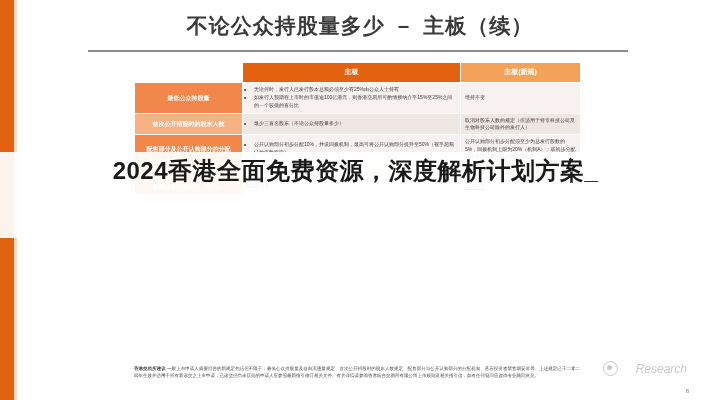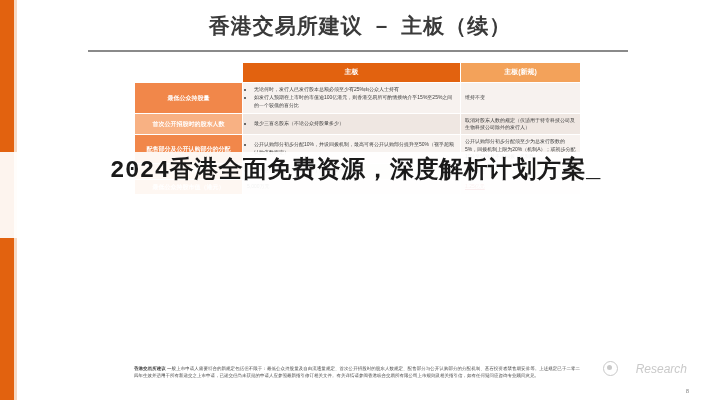--- a/index.html
+++ b/index.html
@@ -152,21 +152,21 @@
     width: 711px;
     height: 86px;
     background: rgba(255,255,255,0.93);
   }
   .headline {
     position: absolute;
     left: 0;
     top: 154px;
     width: 711px;
     text-align: center;
-    font-family: Liberation Mono, monospace;
+    font-family: Liberation Sans, sans-serif;
     font-size: 24px;
     font-weight: bold;
     color: #1a1a1a;
     line-height: 1.45;
     letter-spacing: 0.5px;
   }
   .headline .l2 { display: block; }
   
   .watermark {
     position: absolute;
@@ -198,21 +198,21 @@
   }
 </style>
 </head>
 <body>
 
 <div class="page">
 
   <div class="left-band"></div>
   <div class="left-band-inner"></div>
 
-  <div class="slide-title">香港交易所建议 － 主板（续）</div>
+  <div class="slide-title">不论公众持股量多少 － 主板（续）</div>
   <div class="title-rule"></div>
 
   <table class="tbl">
     <colgroup>
         <col class="c1">
         <col class="c2">
         <col class="c3">
       </colgroup>
     <tbody>
         <tr>

